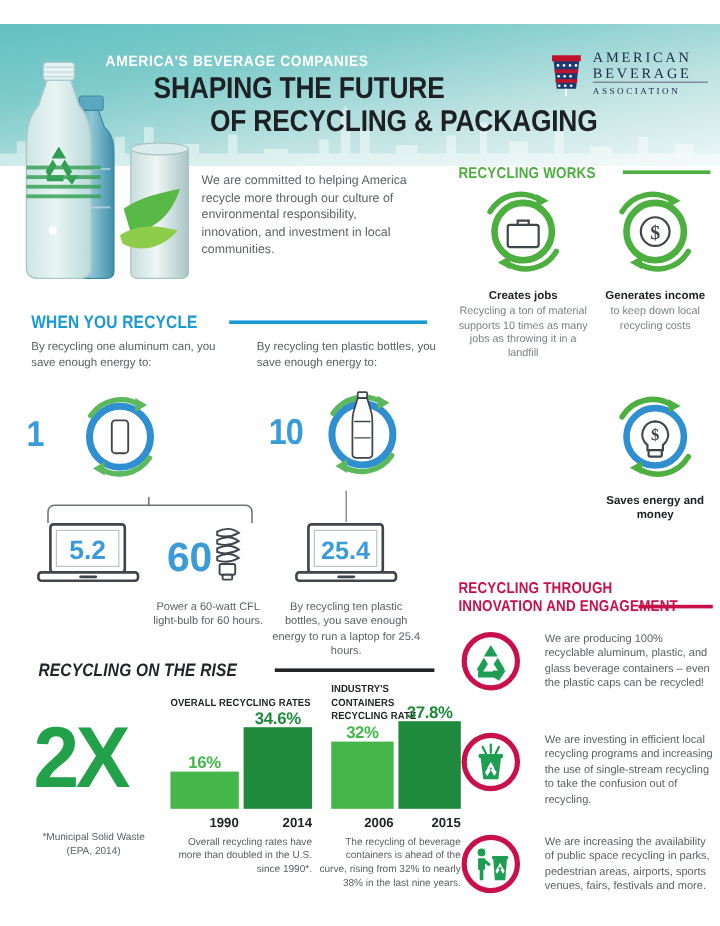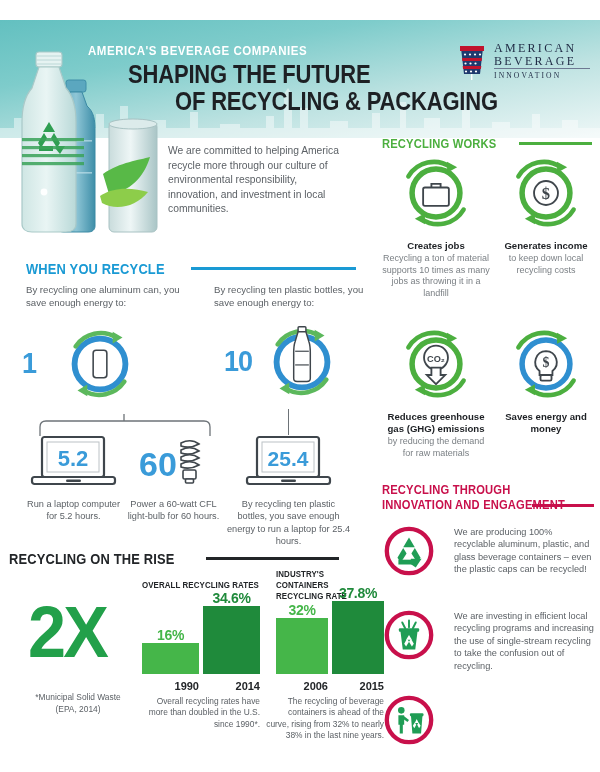--- a/index.html
+++ b/index.html
@@ -61,21 +61,21 @@
   .sec-head .txt {
     font-weight: bold; font-size: 15px; letter-spacing: .2px;
     transform: scaleX(.86); transform-origin: left center;
   }
   .sec-head .rule { height: 2.5px; margin-left: 4px; }
 
   #head-when  { left: 26px;  top: 240px; width: 330px; }
   #head-when .txt { color: #1a9ad4; }
   #head-when .rule { background: #1a9ad4; width: 170px; }
 
-  #head-rise  { left: 9px;  top: 530px; width: 330px; }
+  #head-rise  { left: 32px;  top: 530px; width: 330px; font-style: italic; }
   #head-rise .txt { color: #222528; }
   #head-rise .rule { background: #222528; width: 140px; }
 
   #head-works { left: 382px; top: 116px; width: 210px; }
   #head-works .txt { color: #4caf3f; font-size: 13px; }
   #head-works .rule { background: #4caf3f; width: 90px; }
 
   #head-innov { left: 382px; top: 462px; width: 212px; display:block; }
   #head-innov .txt { color: #c8104b; font-size: 13px; display:block; line-height:15px;}
   #head-innov .rule2 { background: #c8104b; height: 2.5px; width: 62px; position:absolute; right:0px; top:22px;}
@@ -191,21 +191,21 @@
             <circle cx="17.5" cy="19.5" r="1.1"></circle>
           <circle cx="8" cy="27.5" r="1.1"></circle>
             <circle cx="13" cy="27.5" r="1.1"></circle>
             <circle cx="18" cy="27.5" r="1.1"></circle>
         </g>
         <rect x="13" y="30" width="1.4" height="6" fill="#ffffff"></rect>
       </svg>
       <div class="aba-words">
         <div class="w1">AMERICAN</div>
         <div class="w2">BEVERAGE</div>
-        <div class="w3">INNOVATION</div>
+        <div class="w3">ASSOCIATION</div>
       </div>
     </div>
   </div>
 
   <svg class="bottles" viewBox="0 0 156 196">
     <defs>
       <linearGradient id="gBig" x1="0" y1="0" x2="1" y2="0">
         <stop offset="0%" stop-color="#cfe6e4"></stop>
           <stop offset="45%" stop-color="#e9f5f4"></stop>
           <stop offset="100%" stop-color="#b9d9d8"></stop>
@@ -310,21 +310,20 @@
   <div class="stem"></div>
 
   <div class="laptop-row" id="item-laptop1">
     <svg viewBox="0 0 95 56" style="width:95px;height:56px;">
       <rect x="16" y="4" width="62" height="40" rx="2.5" fill="#fff" stroke="#3f464c" stroke-width="2.2"></rect>
       <rect x="21" y="9" width="52" height="30" fill="#fff" stroke="#bcc2c6" stroke-width="1"></rect>
       <rect x="6" y="44" width="83" height="7" rx="2.5" fill="#fff" stroke="#3f464c" stroke-width="2.2"></rect>
       <rect x="40" y="46.5" width="15" height="2.4" rx="1.2" fill="#3f464c"></rect>
       <text x="47" y="33" text-anchor="middle" font-family="Liberation Sans, sans-serif" font-size="22" font-weight="bold" fill="#3a9bd9">5.2</text>
     </svg>
-    <div class="cap-sm">Run a laptop computer for 5.2 hours.</div>
   </div>
 
   <div class="laptop-row" id="item-bulb">
     <svg viewBox="0 0 95 56" style="width:95px;height:56px;">
       <text x="32" y="43" text-anchor="middle" font-family="Liberation Sans, sans-serif" font-size="34" font-weight="bold" fill="#3a9bd9">60</text>
       <g stroke="#3f464c" stroke-width="1.6" fill="#fff">
         <path d="M55,10 q10,-5 18,1 q-9,5 -18,2 Z"></path>
         <path d="M55,17 q10,-5 18,1 q-9,5 -18,2 Z"></path>
         <path d="M55,24 q10,-5 18,1 q-9,5 -18,2 Z"></path>
         <path d="M55,31 q10,-5 18,1 q-9,5 -18,2 Z"></path>
@@ -418,34 +417,20 @@
       <path d="M62,8 L73,14 L62,20 Z" fill="#4caf3f"></path>
       <path d="M80,60 A32,32 0 0 1 34,70" fill="none" stroke="#4caf3f" stroke-width="5" stroke-linecap="round"></path>
       <path d="M38,64 L27,70 L38,76 Z" fill="#4caf3f"></path>
       <circle cx="50" cy="42" r="13" fill="#fff" stroke="#3f464c" stroke-width="2"></circle>
       <text x="50" y="49" text-anchor="middle" font-family="Liberation Serif, serif" font-size="18" font-weight="bold" fill="#3f464c">$</text>
     </svg>
     <div class="rw-title">Generates income</div>
     <div class="rw-body">to keep down local recycling costs</div>
   </div>
 
-  <div class="rw-item" id="rw-3">
-    <svg viewBox="0 0 100 84" style="width:92px;height:78px;">
-      <circle cx="50" cy="42" r="26" fill="none" stroke="#4caf3f" stroke-width="6"></circle>
-      <path d="M20,24 A32,32 0 0 1 66,14" fill="none" stroke="#4caf3f" stroke-width="5" stroke-linecap="round"></path>
-      <path d="M62,8 L73,14 L62,20 Z" fill="#4caf3f"></path>
-      <path d="M80,60 A32,32 0 0 1 34,70" fill="none" stroke="#4caf3f" stroke-width="5" stroke-linecap="round"></path>
-      <path d="M38,64 L27,70 L38,76 Z" fill="#4caf3f"></path>
-      <circle cx="50" cy="35" r="13" fill="#fff" stroke="#3f464c" stroke-width="2"></circle>
-      <text x="50" y="40" text-anchor="middle" font-family="Liberation Sans, sans-serif" font-size="10" font-weight="bold" fill="#3f464c">CO₂</text>
-      <path d="M45,46 L55,46 L55,54 L60,54 L50,64 L40,54 L45,54 Z" fill="#fff" stroke="#3f464c" stroke-width="2"></path>
-    </svg>
-    <div class="rw-title">Reduces greenhouse gas (GHG) emissions</div>
-    <div class="rw-body">by reducing the demand for raw materials</div>
-  </div>
 
   <div class="rw-item" id="rw-4">
     <svg viewBox="0 0 100 84" style="width:92px;height:78px;">
       <circle cx="50" cy="42" r="26" fill="none" stroke="#2f8fd0" stroke-width="6"></circle>
       <path d="M20,24 A32,32 0 0 1 66,14" fill="none" stroke="#4caf3f" stroke-width="5" stroke-linecap="round"></path>
       <path d="M62,8 L73,14 L62,20 Z" fill="#4caf3f"></path>
       <path d="M80,60 A32,32 0 0 1 34,70" fill="none" stroke="#4caf3f" stroke-width="5" stroke-linecap="round"></path>
       <path d="M38,64 L27,70 L38,76 Z" fill="#4caf3f"></path>
       <path d="M50,28 a12,12 0 0 1 7,21.5 L57,54 L43,54 L43,49.5 A12,12 0 0 1 50,28 Z" fill="#fff" stroke="#3f464c" stroke-width="2"></path>
       <rect x="44" y="54" width="12" height="6" rx="1.5" fill="#fff" stroke="#3f464c" stroke-width="2"></rect>
@@ -503,20 +488,21 @@
         <path d="M23,24 L28,28 L26.4,30 L22,27 Z"></path>
         <path d="M30,23 L42,23 L40.5,42 L31.5,42 Z"></path>
         <rect x="29" y="21" width="14" height="3" rx="1"></rect>
       </g>
       <g fill="#ffffff">
         <path d="M36,27 L38,31 L34,31 Z"></path>
         <path d="M32,34 L34,30.5 L35.5,33 L33.5,36.5 Z"></path>
         <path d="M40,34 L38,30.5 L36.5,33 L38.5,36.5 Z"></path>
       </g>
     </svg>
+    <div class="inv-text">We are increasing the availability of public space recycling in parks, pedestrian areas, airports, sports venues, fairs, festivals and more.</div>
   </div>
 
   <div class="footer">
     
 
     
 
     
 
     

